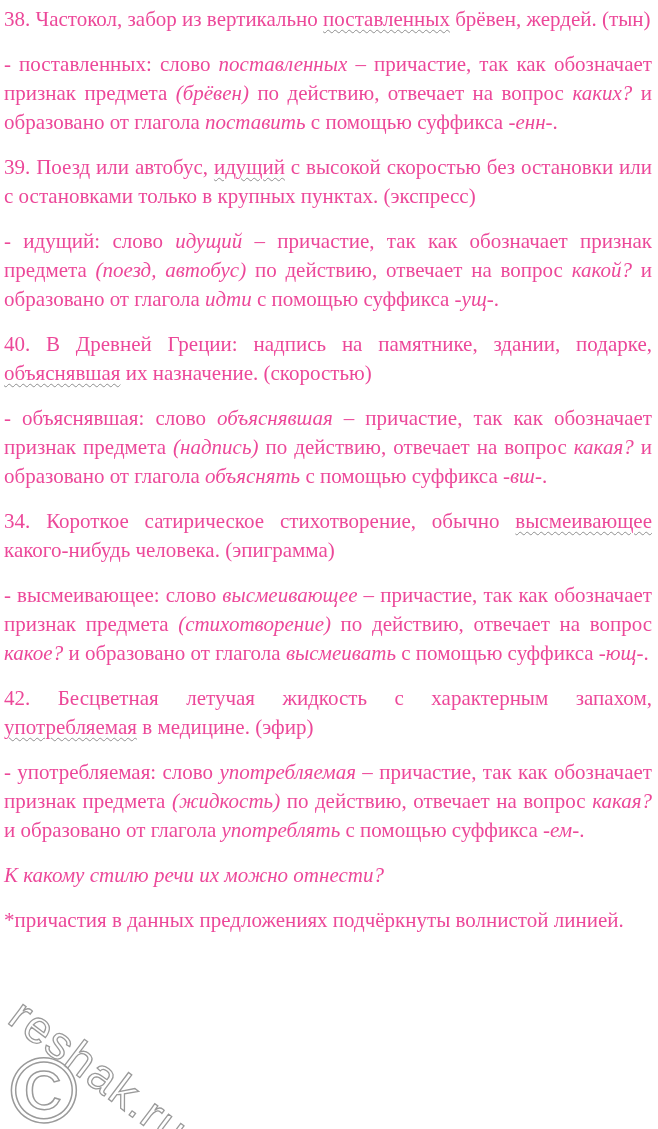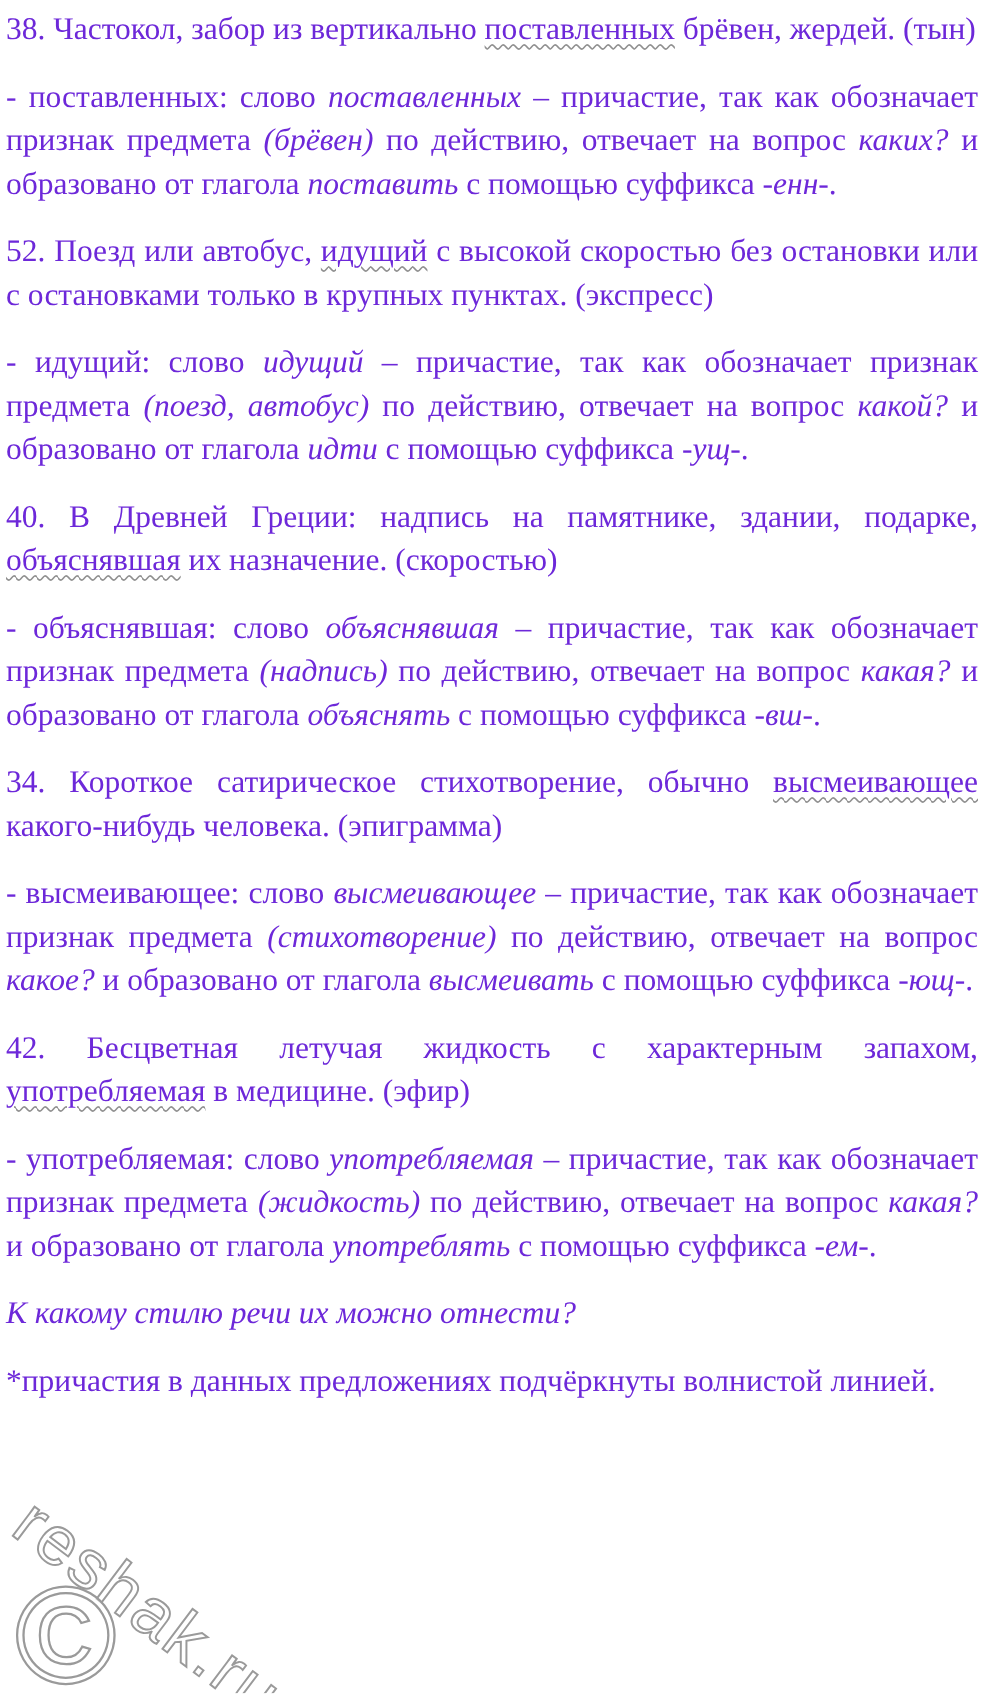--- a/index.html
+++ b/index.html
@@ -4,21 +4,21 @@
 <style>
   * { margin: 0; padding: 0; box-sizing: border-box; }
   html, body { background: #ffffff; }
   .page {
     position: relative;
     width: 658px;
     height: 1129px;
     background: #ffffff;
     overflow: hidden;
     font-family: "Liberation Serif", "DejaVu Serif", serif;
-    color: #6d28d9;
+    color: #ec4899;
   }
   .doc {
     padding: 5px 6px 0 4px;
   }
   p.para {
     font-size: 21px;
     line-height: 29px;
     text-align: justify;
     text-justify: inter-word;
     margin-bottom: 16px;
@@ -58,21 +58,21 @@
     stroke-width: 1.5;
   }
 </style>
 </head>
 <body>
 
 <div class="page">
   <div class="doc">
       <p class="para"><span>38. Частокол, забор из вертикально </span><span class="wavy">поставленных</span><span> брёвен, жердей. (тын)</span></p>
       <p class="para"><span>- поставленных: слово </span><span class="it">поставленных</span><span> – причастие, так как обозначает признак предмета </span><span class="it">(брёвен)</span><span> по действию, отвечает на вопрос </span><span class="it">каких?</span><span> и образовано от глагола </span><span class="it">поставить</span><span> с помощью суффикса </span><span class="it">-енн-</span><span>.</span></p>
-      <p class="para"><span>52. Поезд или автобус, </span><span class="wavy">идущий</span><span> с высокой скоростью без остановки или с остановками только в крупных пунктах. (экспресс)</span></p>
+      <p class="para"><span>39. Поезд или автобус, </span><span class="wavy">идущий</span><span> с высокой скоростью без остановки или с остановками только в крупных пунктах. (экспресс)</span></p>
       <p class="para"><span>- идущий: слово </span><span class="it">идущий</span><span> – причастие, так как обозначает признак предмета </span><span class="it">(поезд, автобус)</span><span> по действию, отвечает на вопрос </span><span class="it">какой?</span><span> и образовано от глагола </span><span class="it">идти</span><span> с помощью суффикса </span><span class="it">-ущ-</span><span>.</span></p>
       <p class="para"><span>40. В Древней Греции: надпись на памятнике, здании, подарке, </span><span class="wavy">объяснявшая</span><span> их назначение. (скоростью)</span></p>
       <p class="para"><span>- объяснявшая: слово </span><span class="it">объяснявшая</span><span> – причастие, так как обозначает признак предмета </span><span class="it">(надпись)</span><span> по действию, отвечает на вопрос </span><span class="it">какая?</span><span> и образовано от глагола </span><span class="it">объяснять</span><span> с помощью суффикса </span><span class="it">-вш-</span><span>.</span></p>
       <p class="para"><span>34. Короткое сатирическое стихотворение, обычно </span><span class="wavy">высмеивающее</span><span> какого-нибудь человека. (эпиграмма)</span></p>
       <p class="para"><span>- высмеивающее: слово </span><span class="it">высмеивающее</span><span> – причастие, так как обозначает признак предмета </span><span class="it">(стихотворение)</span><span> по действию, отвечает на вопрос </span><span class="it">какое?</span><span> и образовано от глагола </span><span class="it">высмеивать</span><span> с помощью суффикса </span><span class="it">-ющ-</span><span>.</span></p>
       <p class="para"><span>42. Бесцветная летучая жидкость с характерным запахом, </span><span class="wavy">употребляемая</span><span> в медицине. (эфир)</span></p>
       <p class="para"><span>- употребляемая: слово </span><span class="it">употребляемая</span><span> – причастие, так как обозначает признак предмета </span><span class="it">(жидкость)</span><span> по действию, отвечает на вопрос </span><span class="it">какая?</span><span> и образовано от глагола </span><span class="it">употреблять</span><span> с помощью суффикса </span><span class="it">-ем-</span><span>.</span></p>
       <p class="para"><span class="it">К какому стилю речи их можно отнести?</span></p>
       <p class="para"><span>*причастия в данных предложениях подчёркнуты волнистой линией.</span></p>
     </div>

